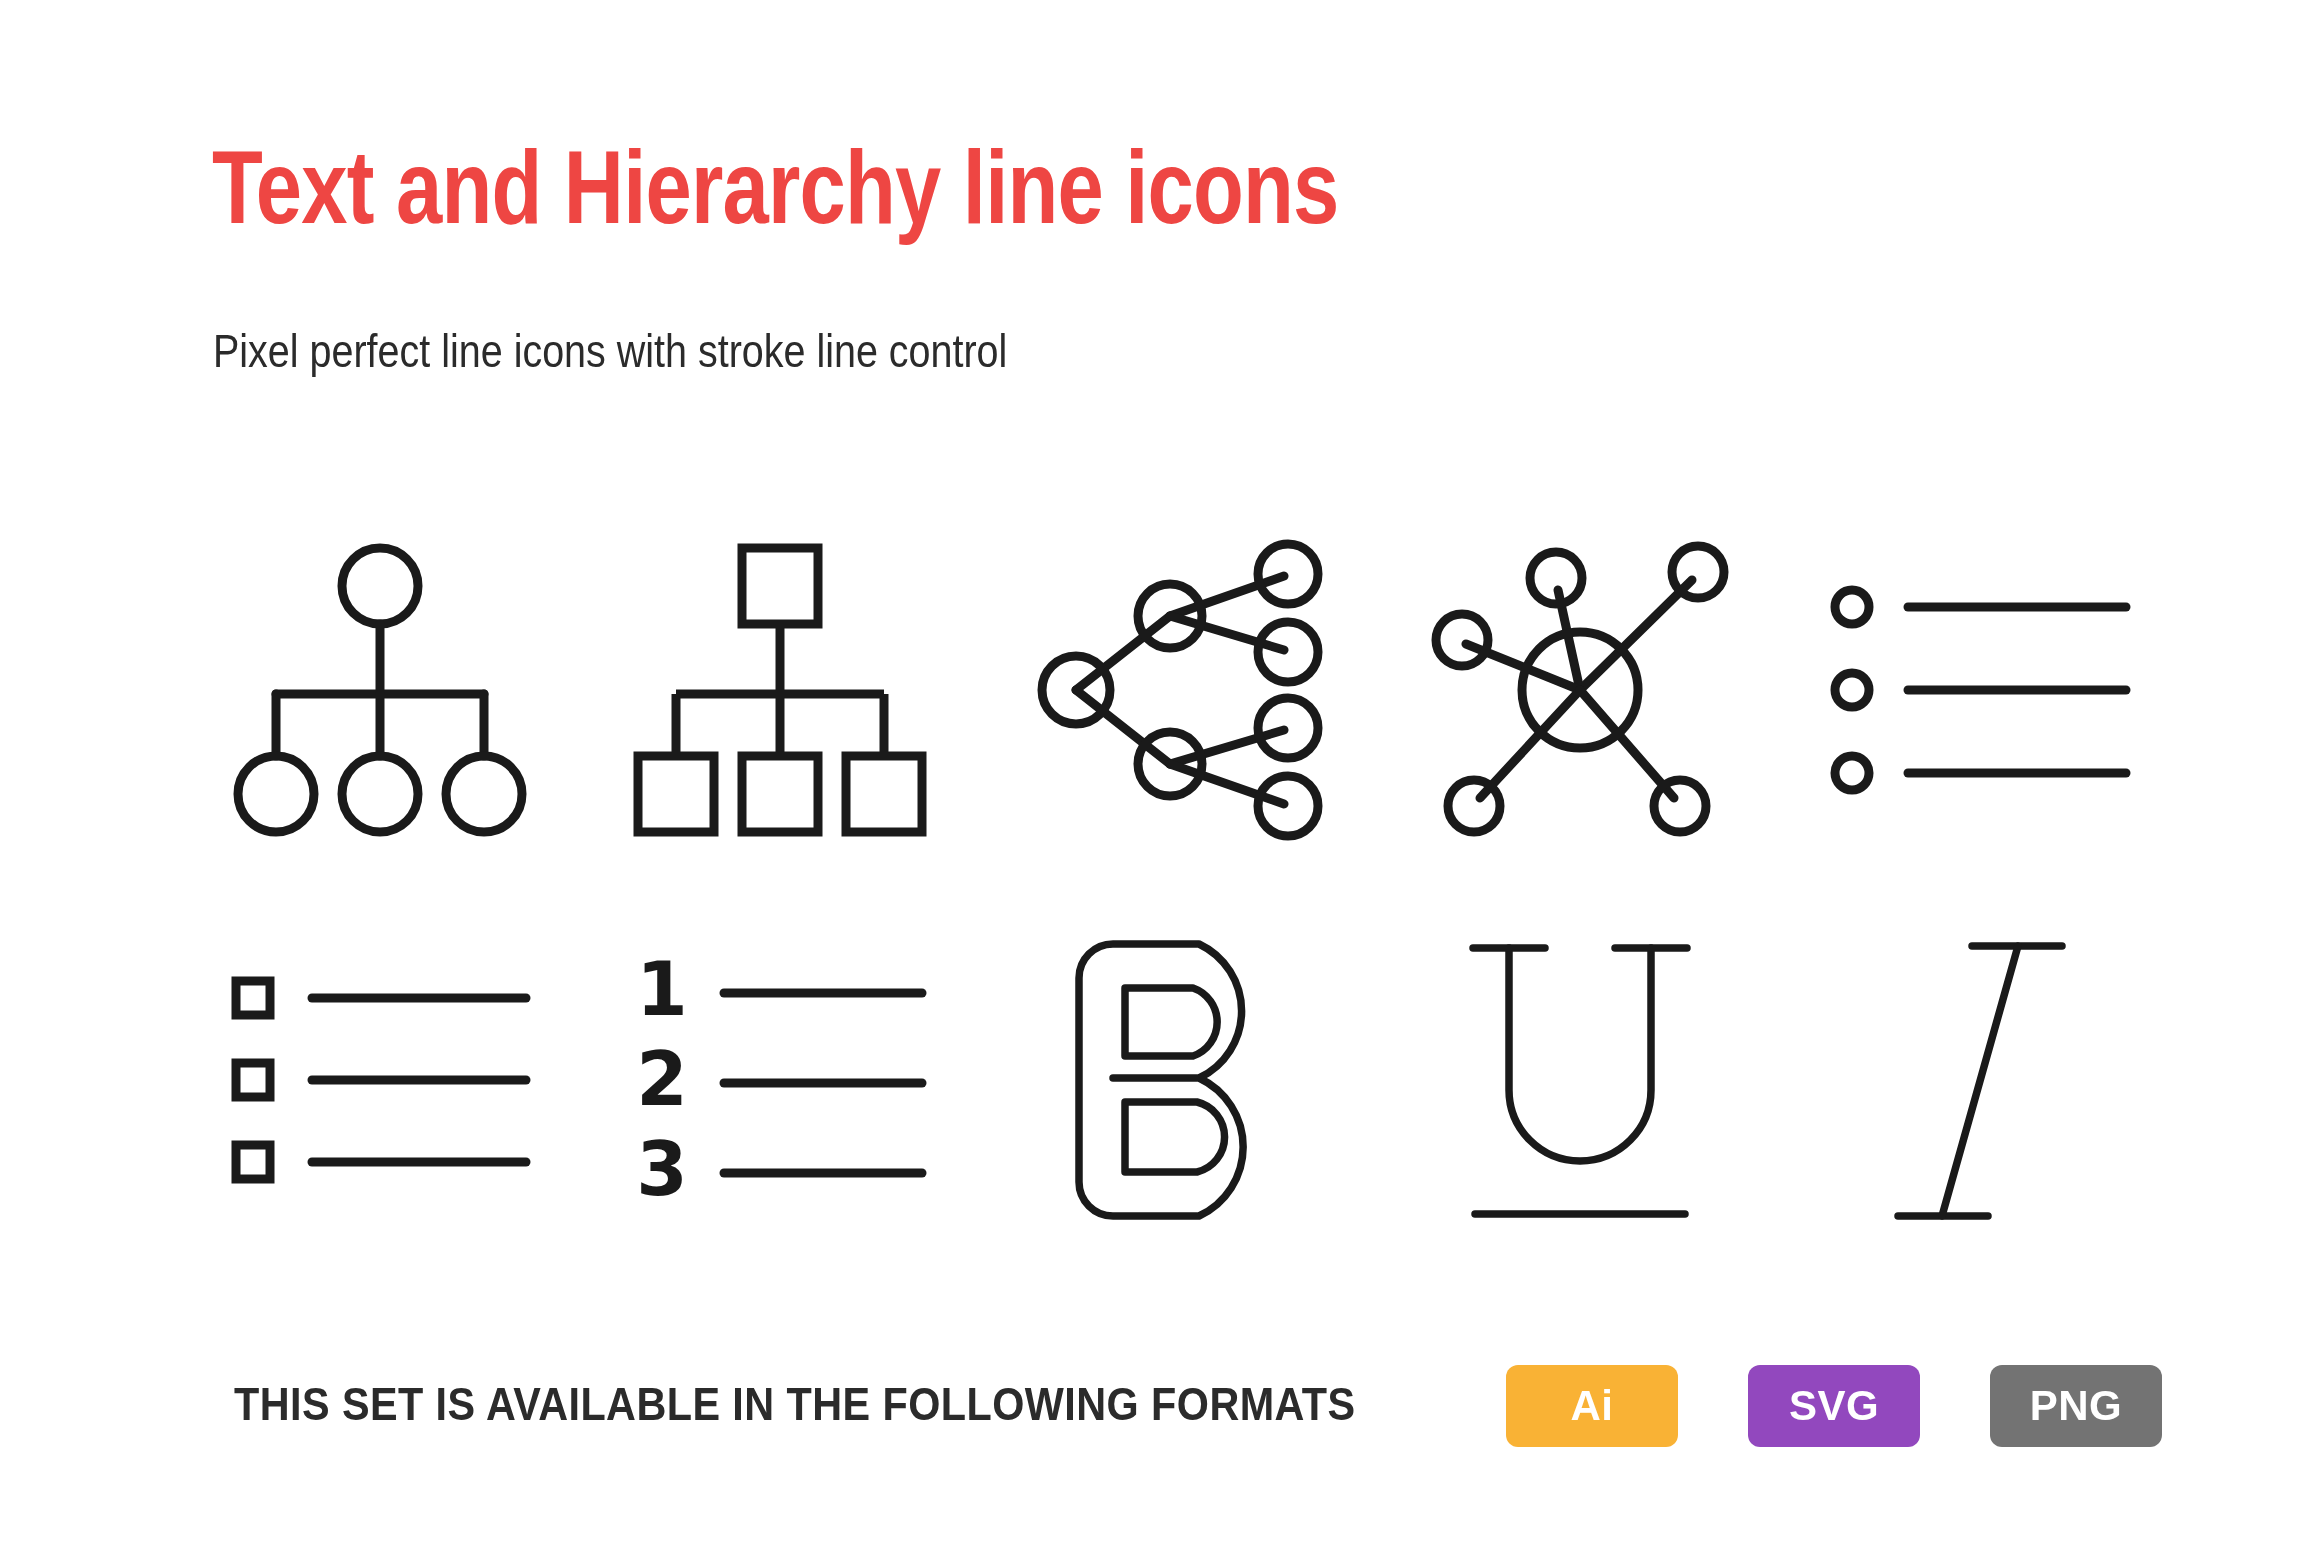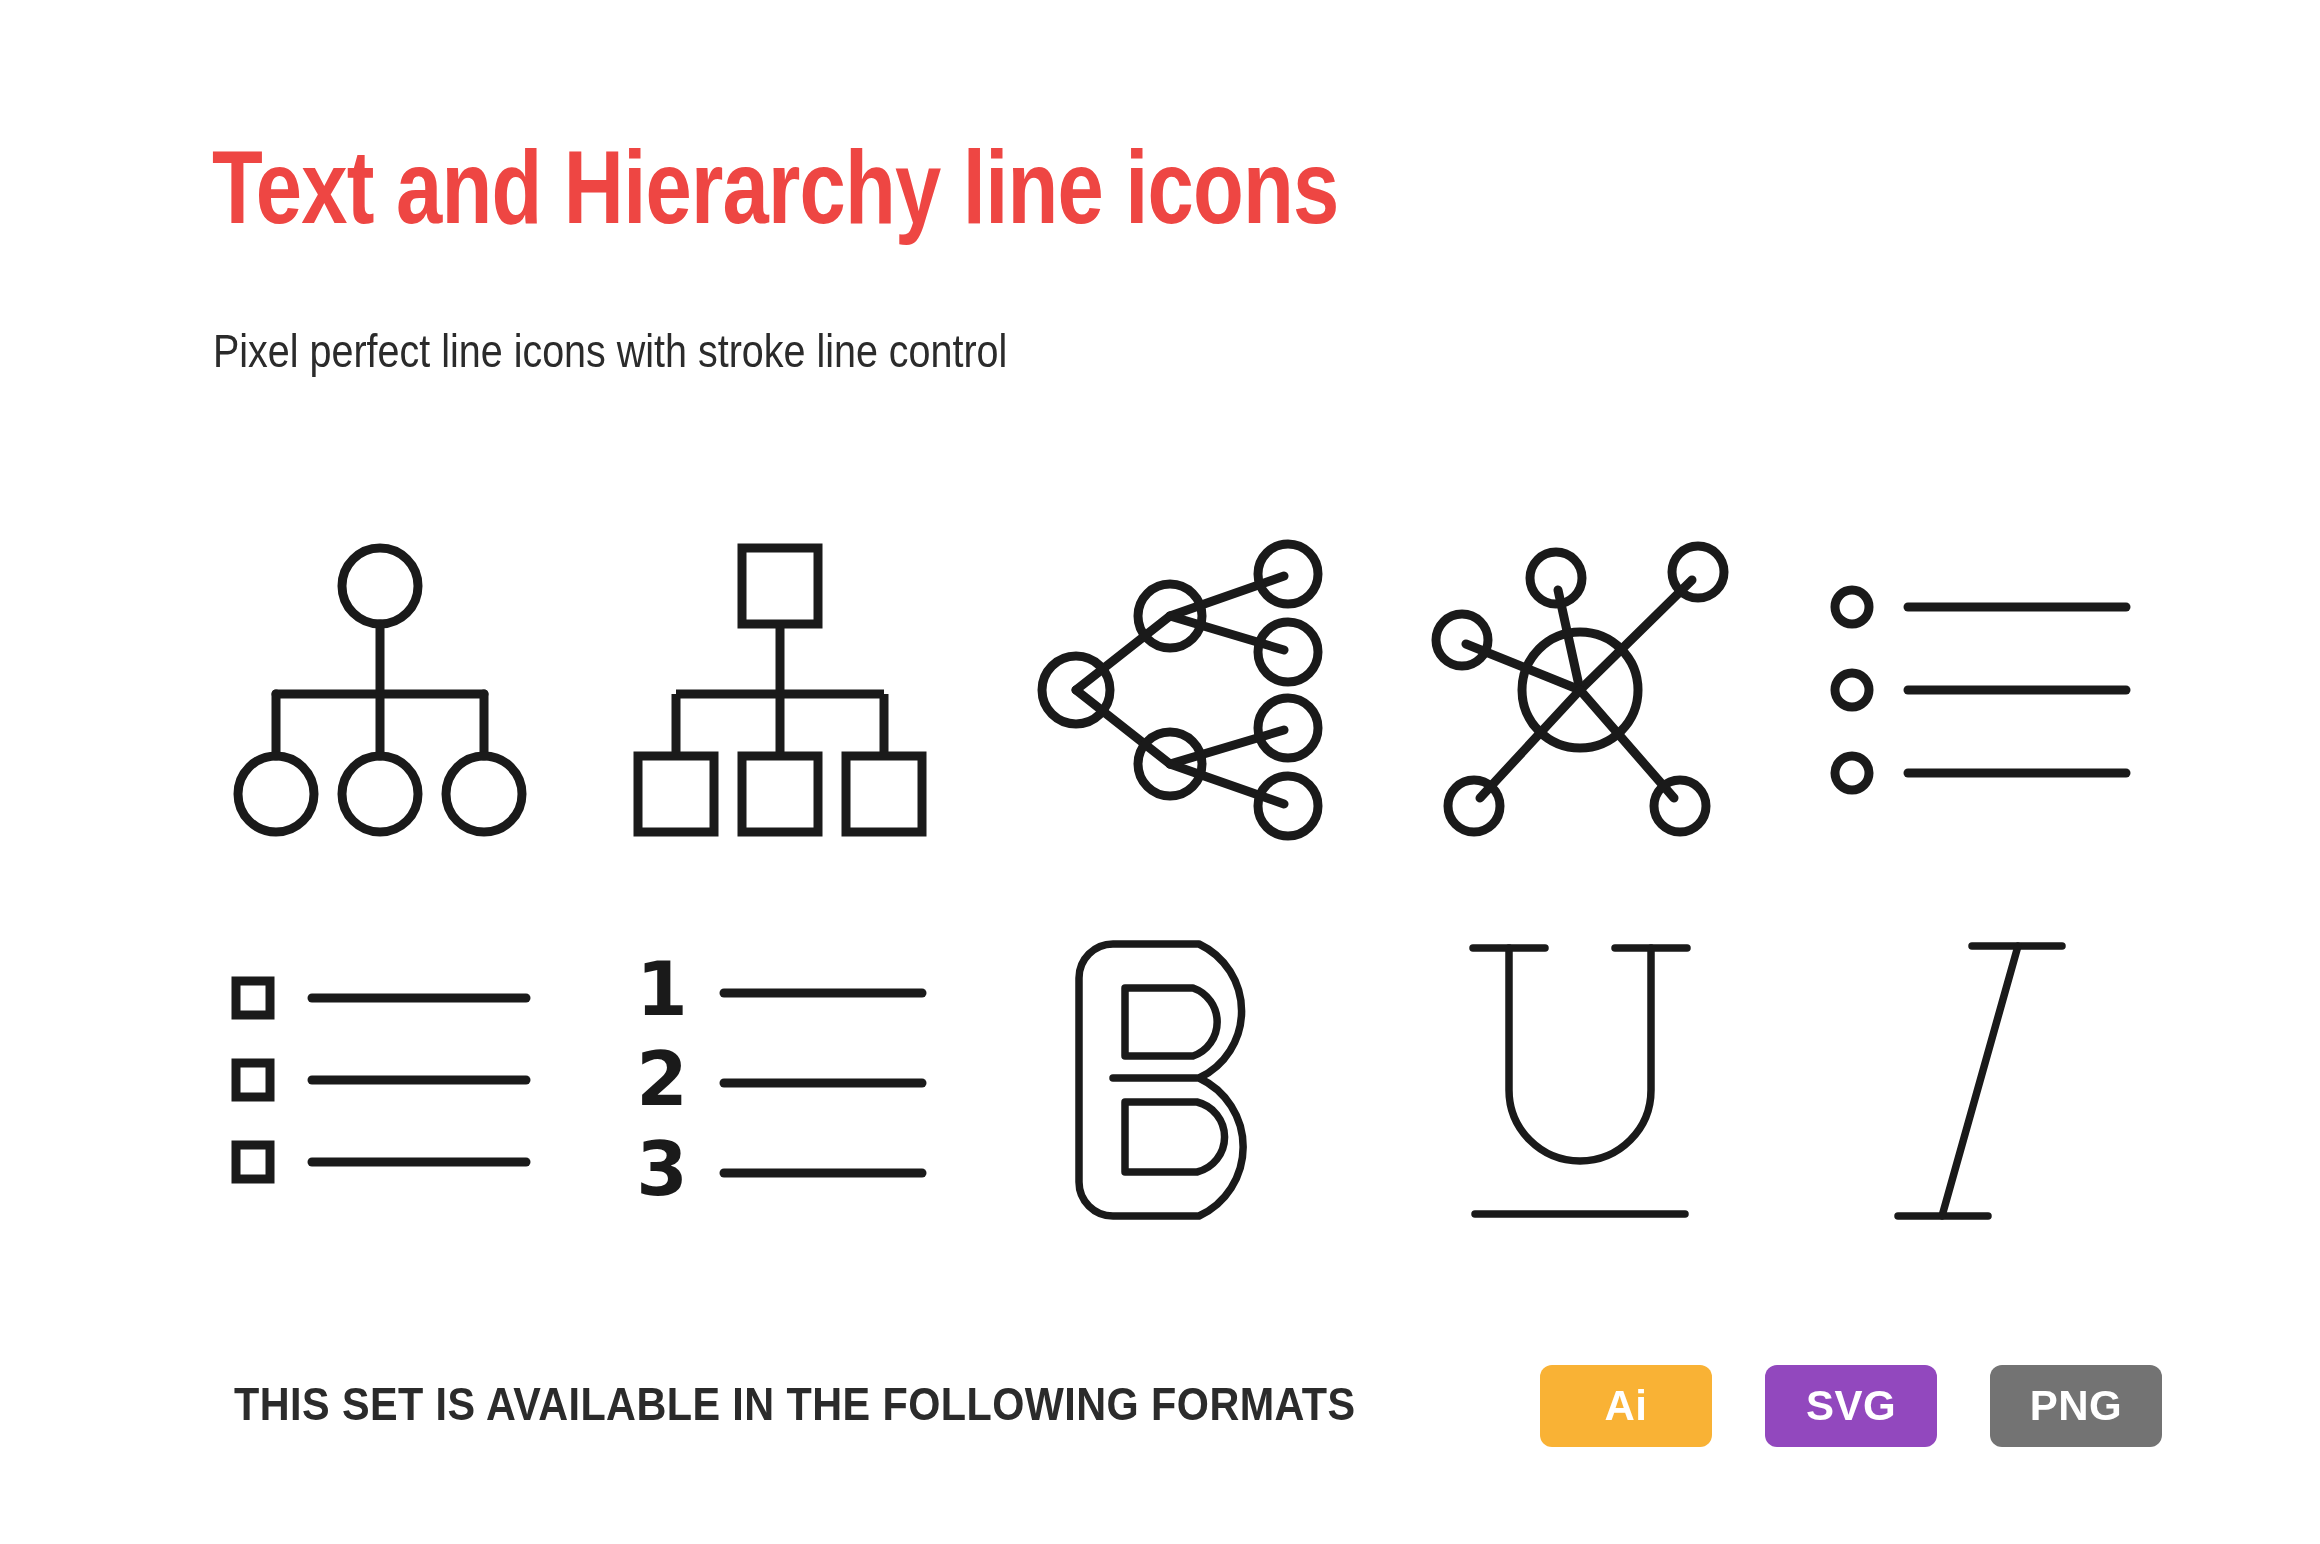--- a/index.html
+++ b/index.html
@@ -157,21 +157,21 @@
     white-space: nowrap;
     letter-spacing: 0.5px;
     transform: scaleX(0.88);
     transform-origin: left top;
   }
   #format-badges {
     position: absolute;
     right: 170px;
     top: 35px;
     display: flex;
-    gap: 53px;
+    gap: 70px;
   }
   .format-badge {
     width: 172px;
     height: 82px;
     border-radius: 12px;
     display: flex;
     align-items: center;
     justify-content: center;
     color: #FFFFFF;
     font-size: 42px;

